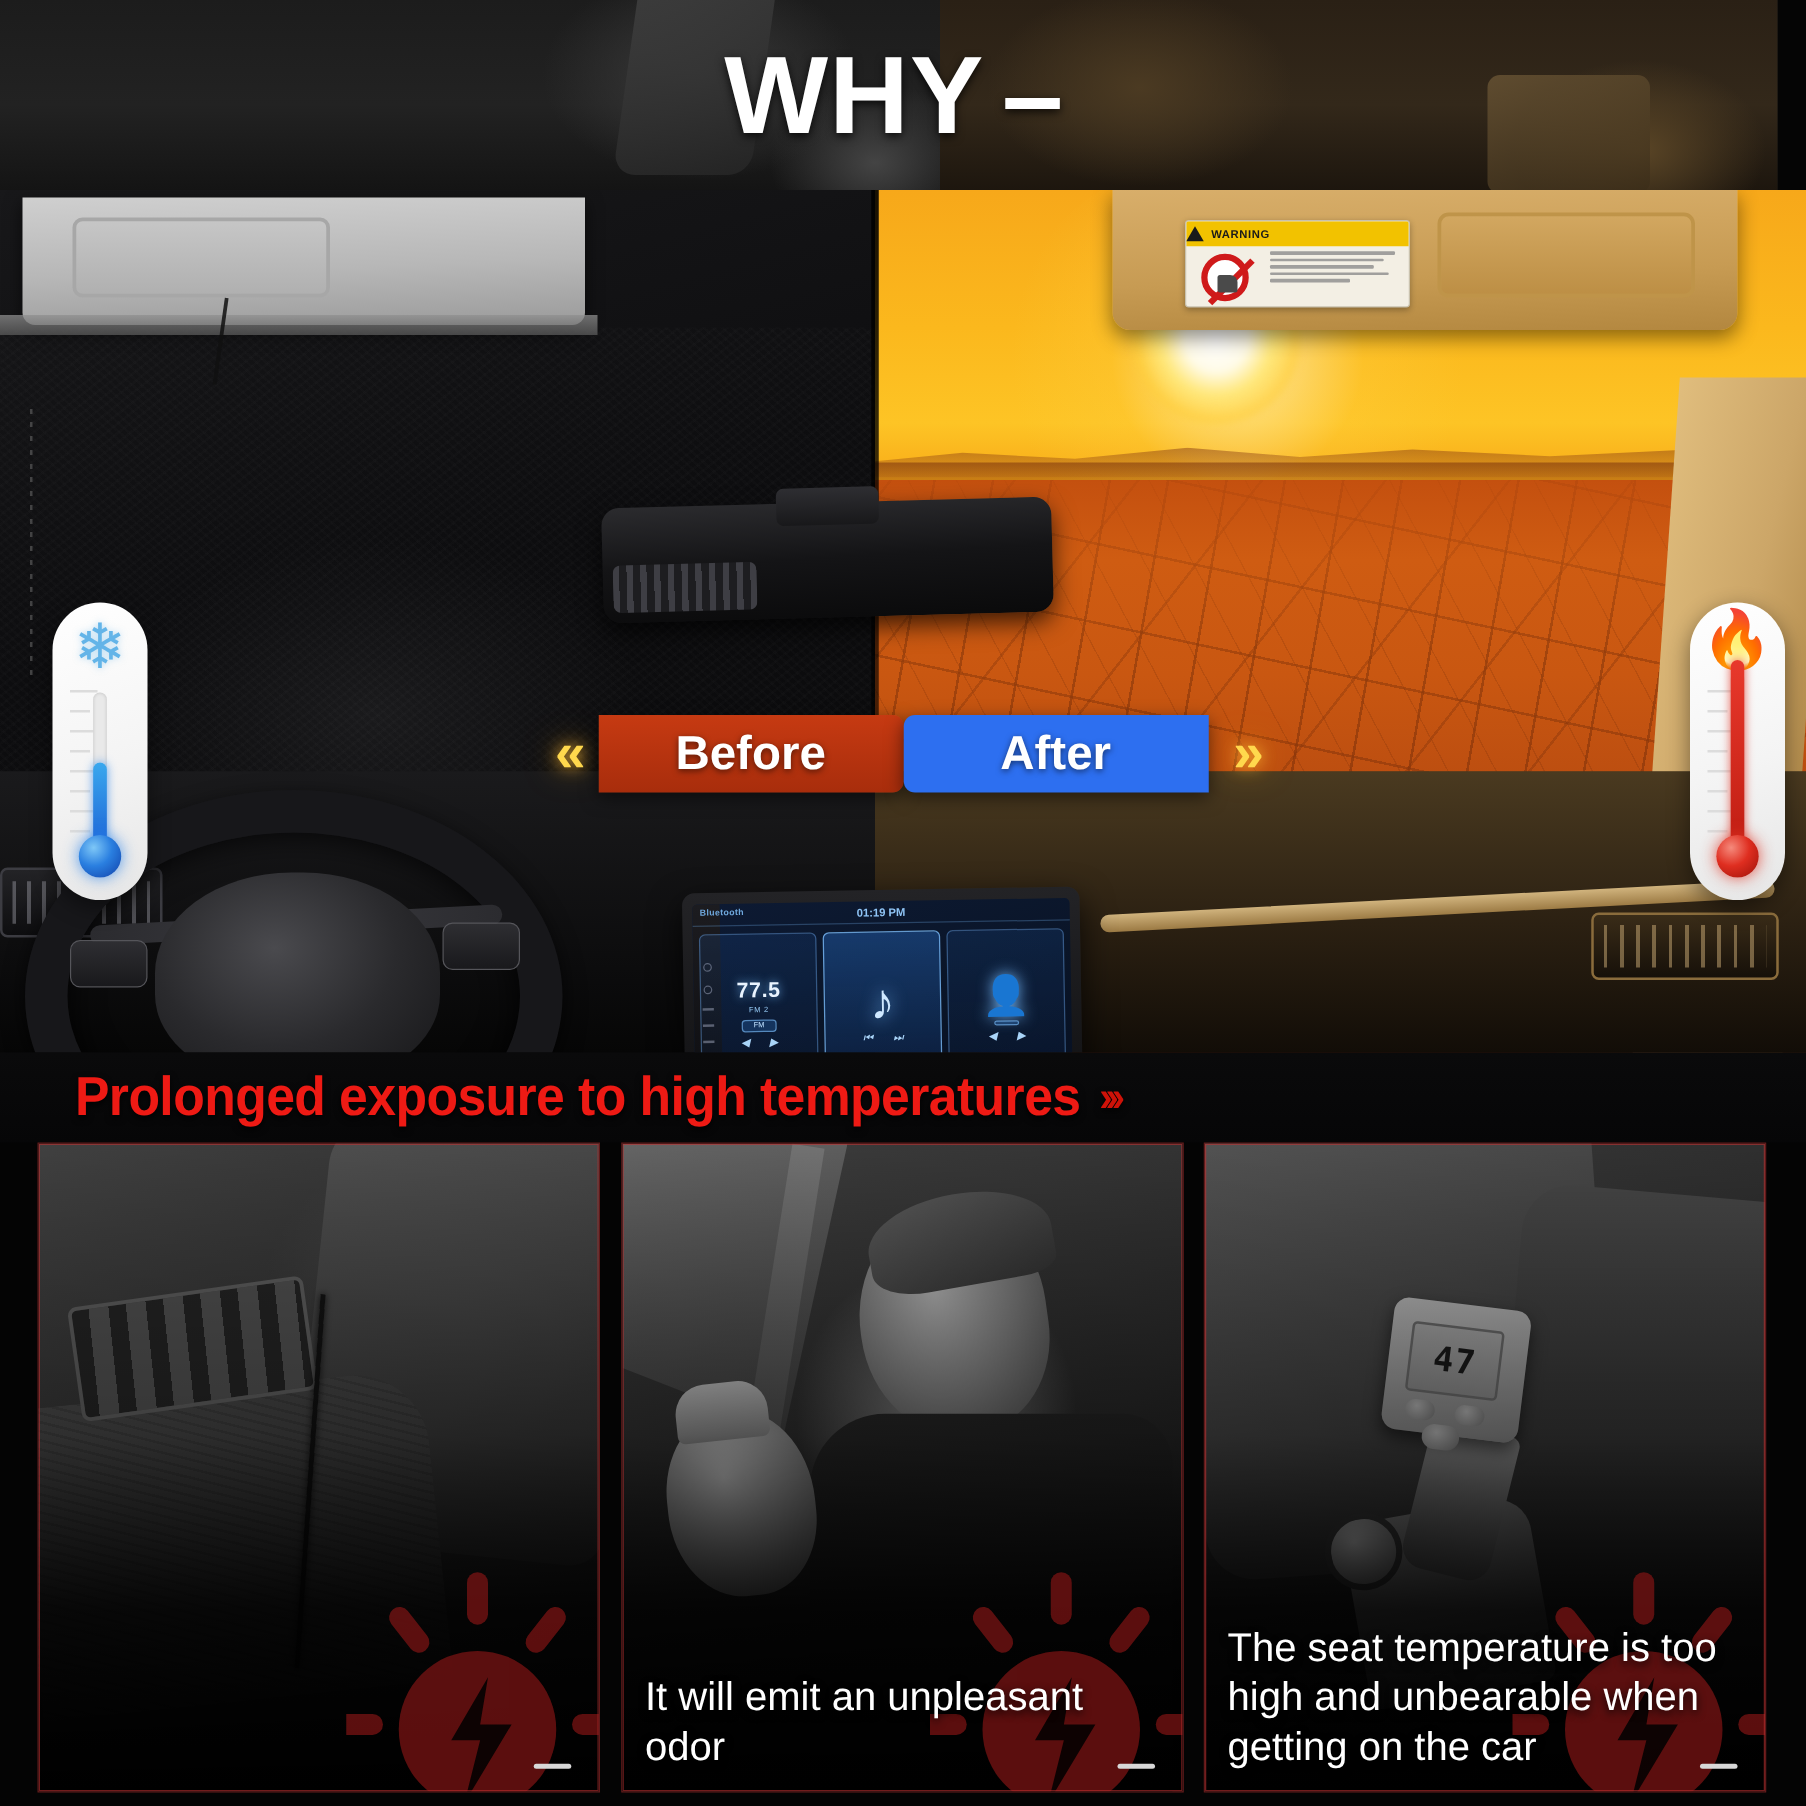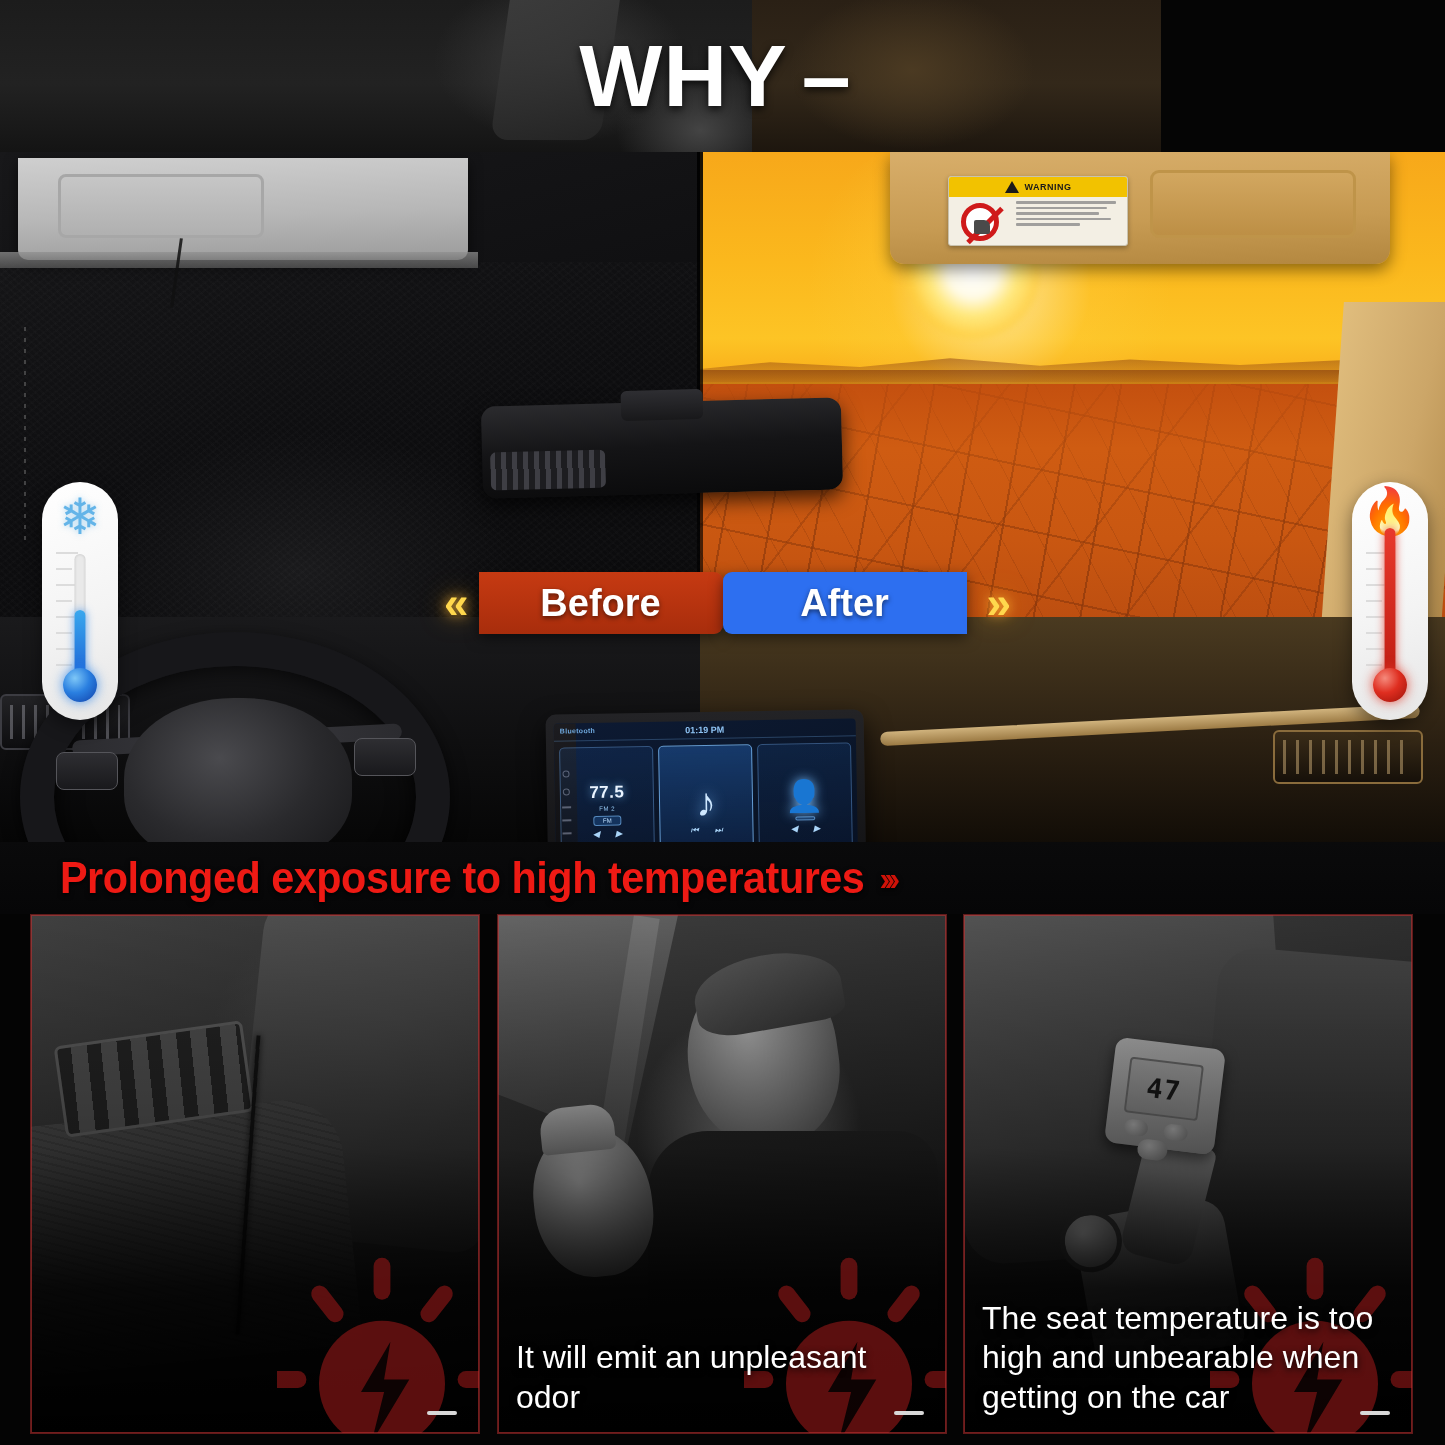--- a/index.html
+++ b/index.html
@@ -8,21 +8,21 @@
 
   #poster {
     position:relative;
     width:1445px; height:1445px;
     background:#050505;
     overflow:hidden;
   }
 
   
   .header {
-    position:absolute; left:0; top:0; width:1161px; height:152px;
+    position:absolute; left:0; top:0; width:1422px; height:152px;
     overflow:hidden;
     background:#181818;
   }
   .header-bg-left {
     position:absolute; left:0; top:0; width:752px; height:152px;
     background:
       radial-gradient(ellipse 180px 120px at 560px 60px, #3a3a3a 0%, rgba(58,58,58,0) 70%),
       radial-gradient(ellipse 120px 90px at 700px 130px, #444 0%, rgba(68,68,68,0) 70%),
       linear-gradient(180deg,#1c1c1c 0%,#222 55%,#141414 100%);
   }
@@ -111,21 +111,21 @@
     border:3px solid #bf9449; border-radius:9px;
     background:linear-gradient(180deg,#d2a760,#bd8f45);
   }
   .warning-label {
     position:absolute; left:248px; top:24px; width:180px; height:70px;
     background:#f3efe4; border:1px solid #c9c2ae; border-radius:3px;
     overflow:hidden; box-shadow:0 2px 5px rgba(0,0,0,.3);
   }
   .warning-label .wl-top {
     height:20px; background:#f2c200;
-    display:flex; align-items:center; justify-content:center; gap:6px;
+    display:flex; align-items:center; justify-content:flex-start; gap:6px;
   }
   .wl-tri {
     width:0;height:0;border-left:7px solid transparent;border-right:7px solid transparent;
     border-bottom:12px solid #1a1a1a;
   }
   .wl-word { font-size:9px; font-weight:bold; color:#1a1a1a; letter-spacing:.5px; }
   .wl-body { display:flex; height:50px; }
   .wl-no {
     width:62px; display:flex; align-items:center; justify-content:center;
   }

